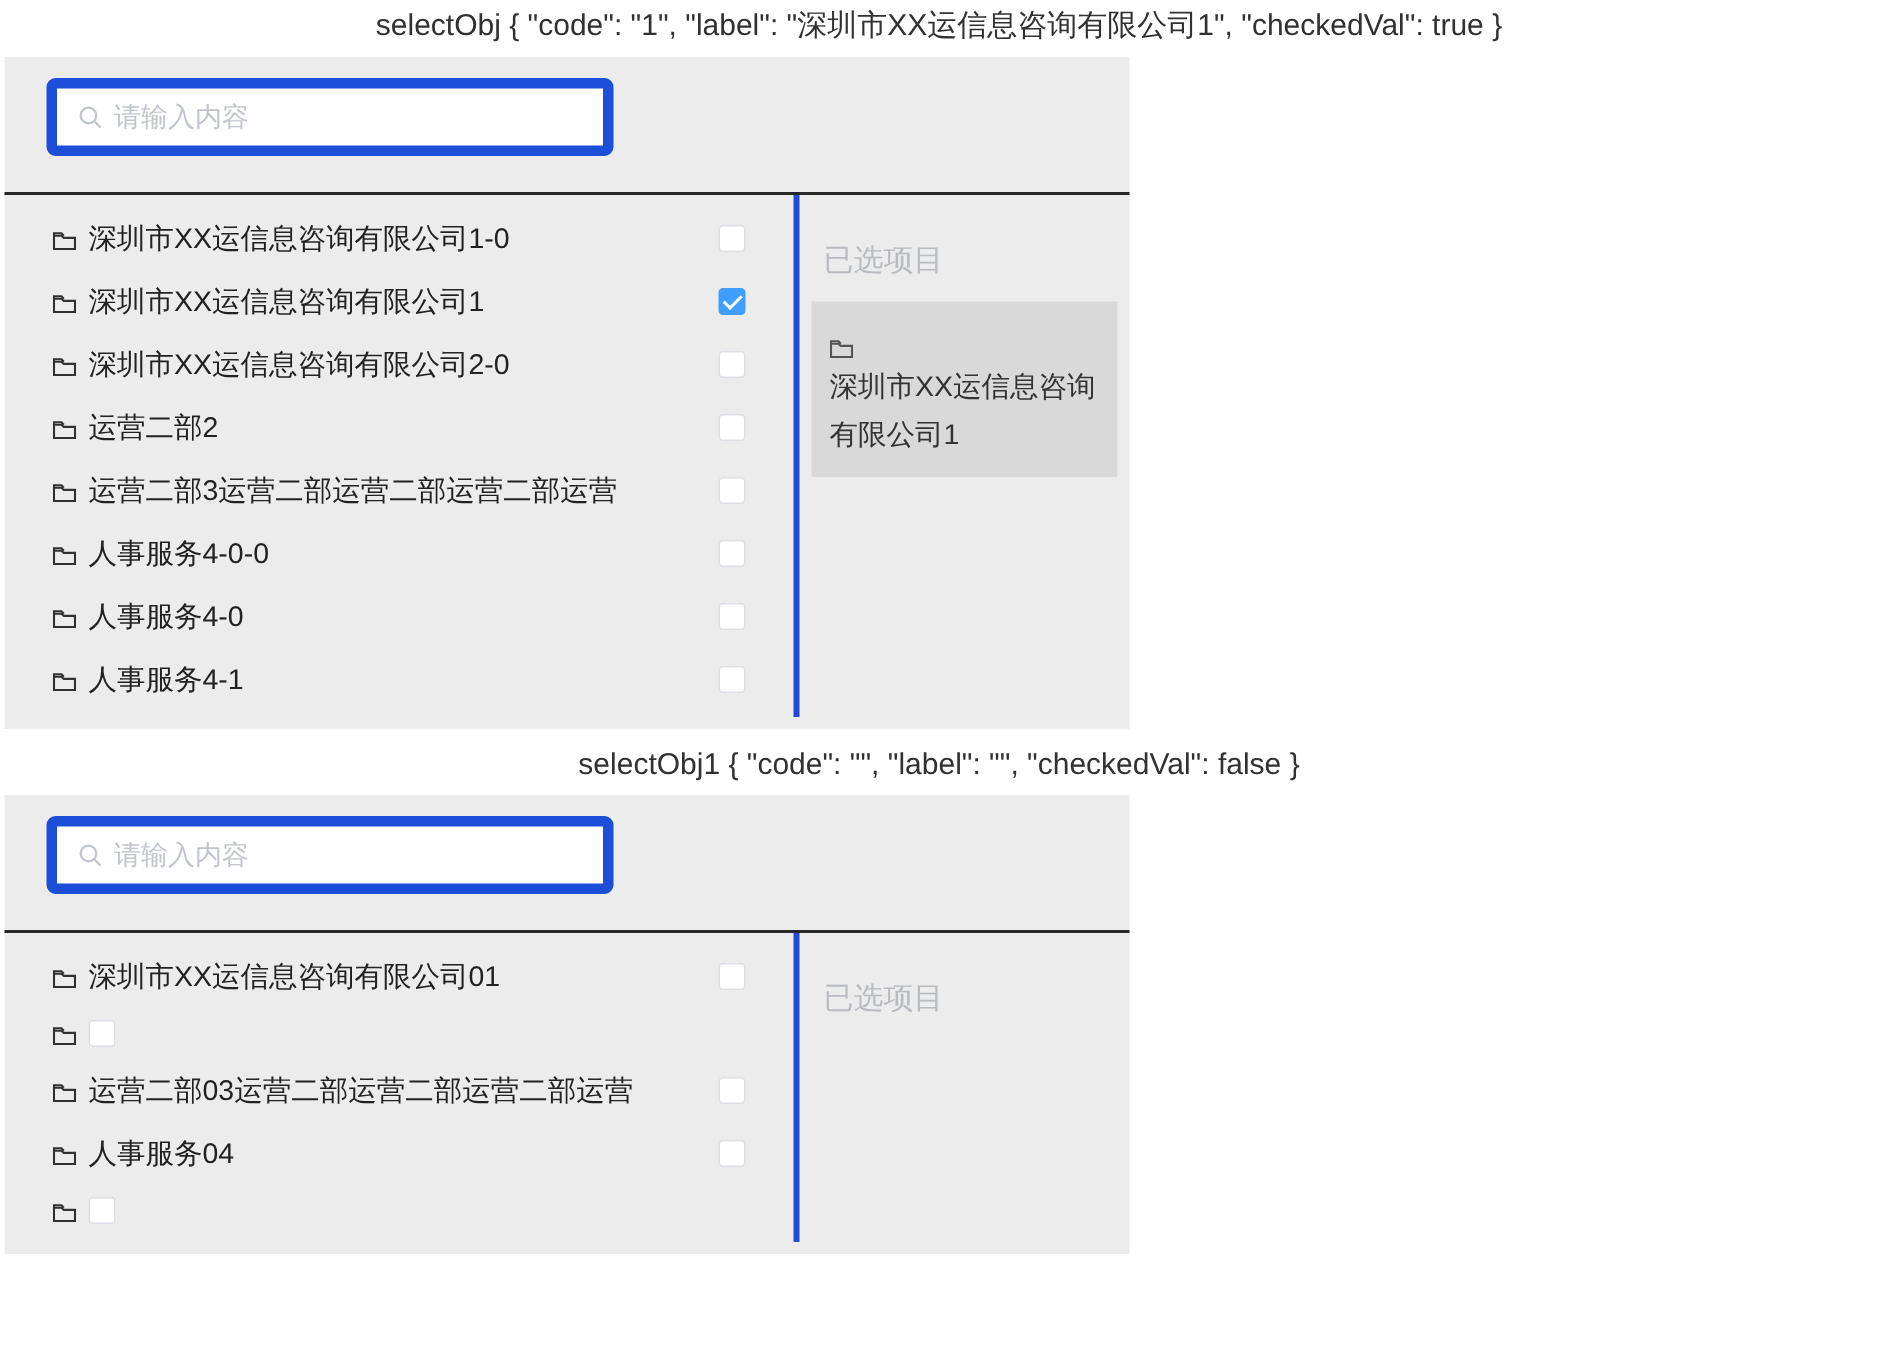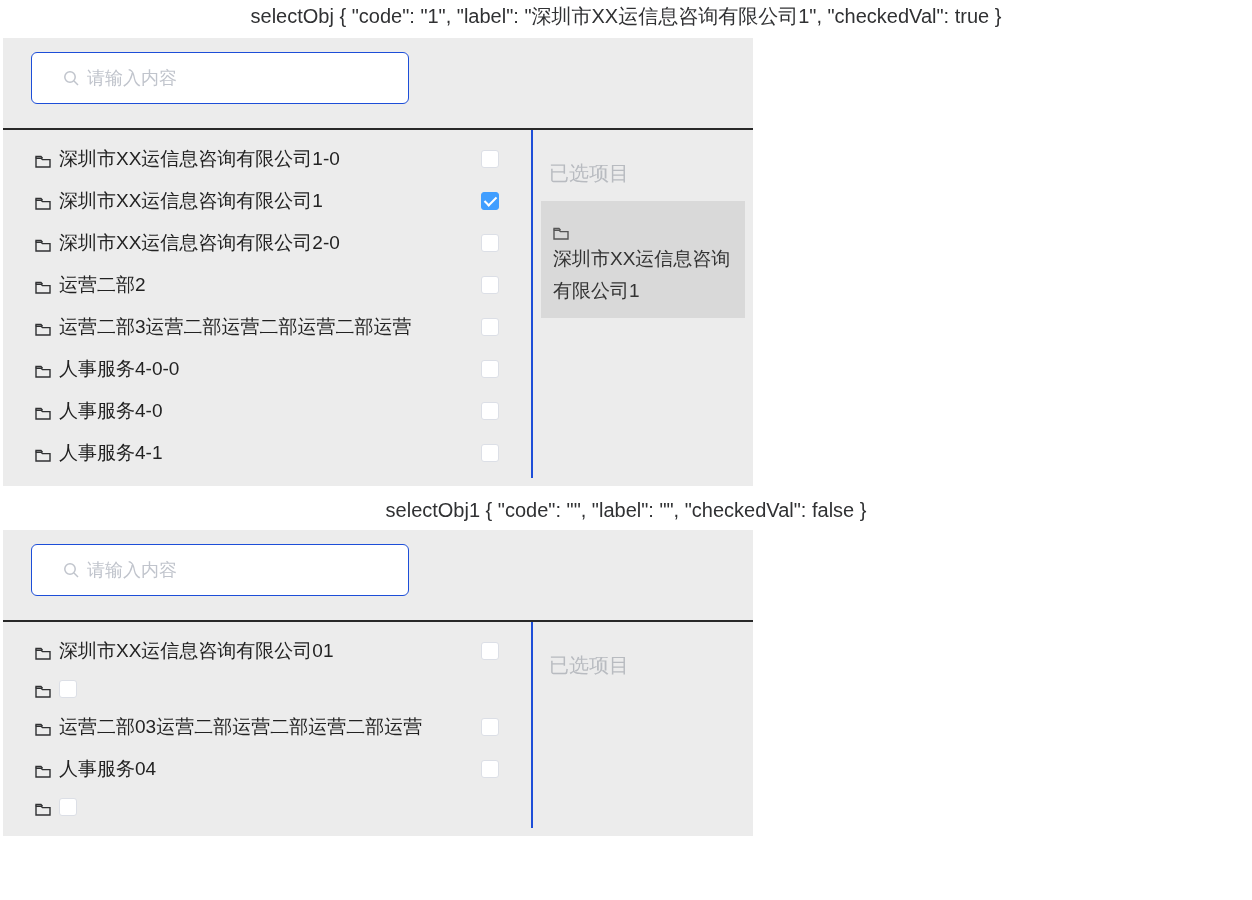--- a/index.html
+++ b/index.html
@@ -10,31 +10,31 @@
     .panel {
       margin: 2px 3px 10px 3px;
       background: #ececec;
       width: 750px;
       padding: 10px 0 8px 0;
     }
 
     .search-wrap { padding: 4px 10px 6px 28px; }
     .search-input {
       width: 378px; height: 52px;
-      border: 1px solid #1d4ed8; border-radius: 6px;
+      border: 7px solid #1d4ed8; border-radius: 6px;
       background: #fff; display: flex; align-items: center;
-      padding: 0 31px; gap: 8px;
+      padding: 0 14px; gap: 8px;
     }
     .search-input input { border: none; outline: none; font-size: 18px; flex: 1; background: transparent; color: #606266; }
     .search-input input::placeholder { color: #c0c4cc; }
 
     .divider { height: 0; border-top: 2px solid #282828; margin: 18px 0 0 0; }
 
     .two-col { display: flex; min-height: 60px; }
-    .left-col { width: 530px; border-right: 2px solid #1d4ed8; padding-top: 8px; padding-bottom: 4px; }
+    .left-col { width: 530px; border-right: 4px solid #1d4ed8; padding-top: 8px; padding-bottom: 4px; }
     .right-col { flex: 1; padding-top: 24px; }
 
     .tree-item {
       display: flex; align-items: center; padding: 8px 10px 8px 32px; gap: 8px; font-size: 19px;
     }
     .tree-label { flex: 1; white-space: nowrap; overflow: hidden; text-overflow: clip; color: #222; }
     .cb { width: 18px; height: 18px; border: 1px solid #dcdfe6; border-radius: 3px; background: #fff; flex-shrink: 0; position: relative; margin-right: 22px;}
     .cb.checked { background: #409eff; border-color: #409eff; }
     .cb.checked::after { content: ""; position: absolute; left: 5px; top: 1px; width: 5px; height: 10px; border: 2px solid #fff; border-top: none; border-left: none; transform: rotate(45deg); }
 

